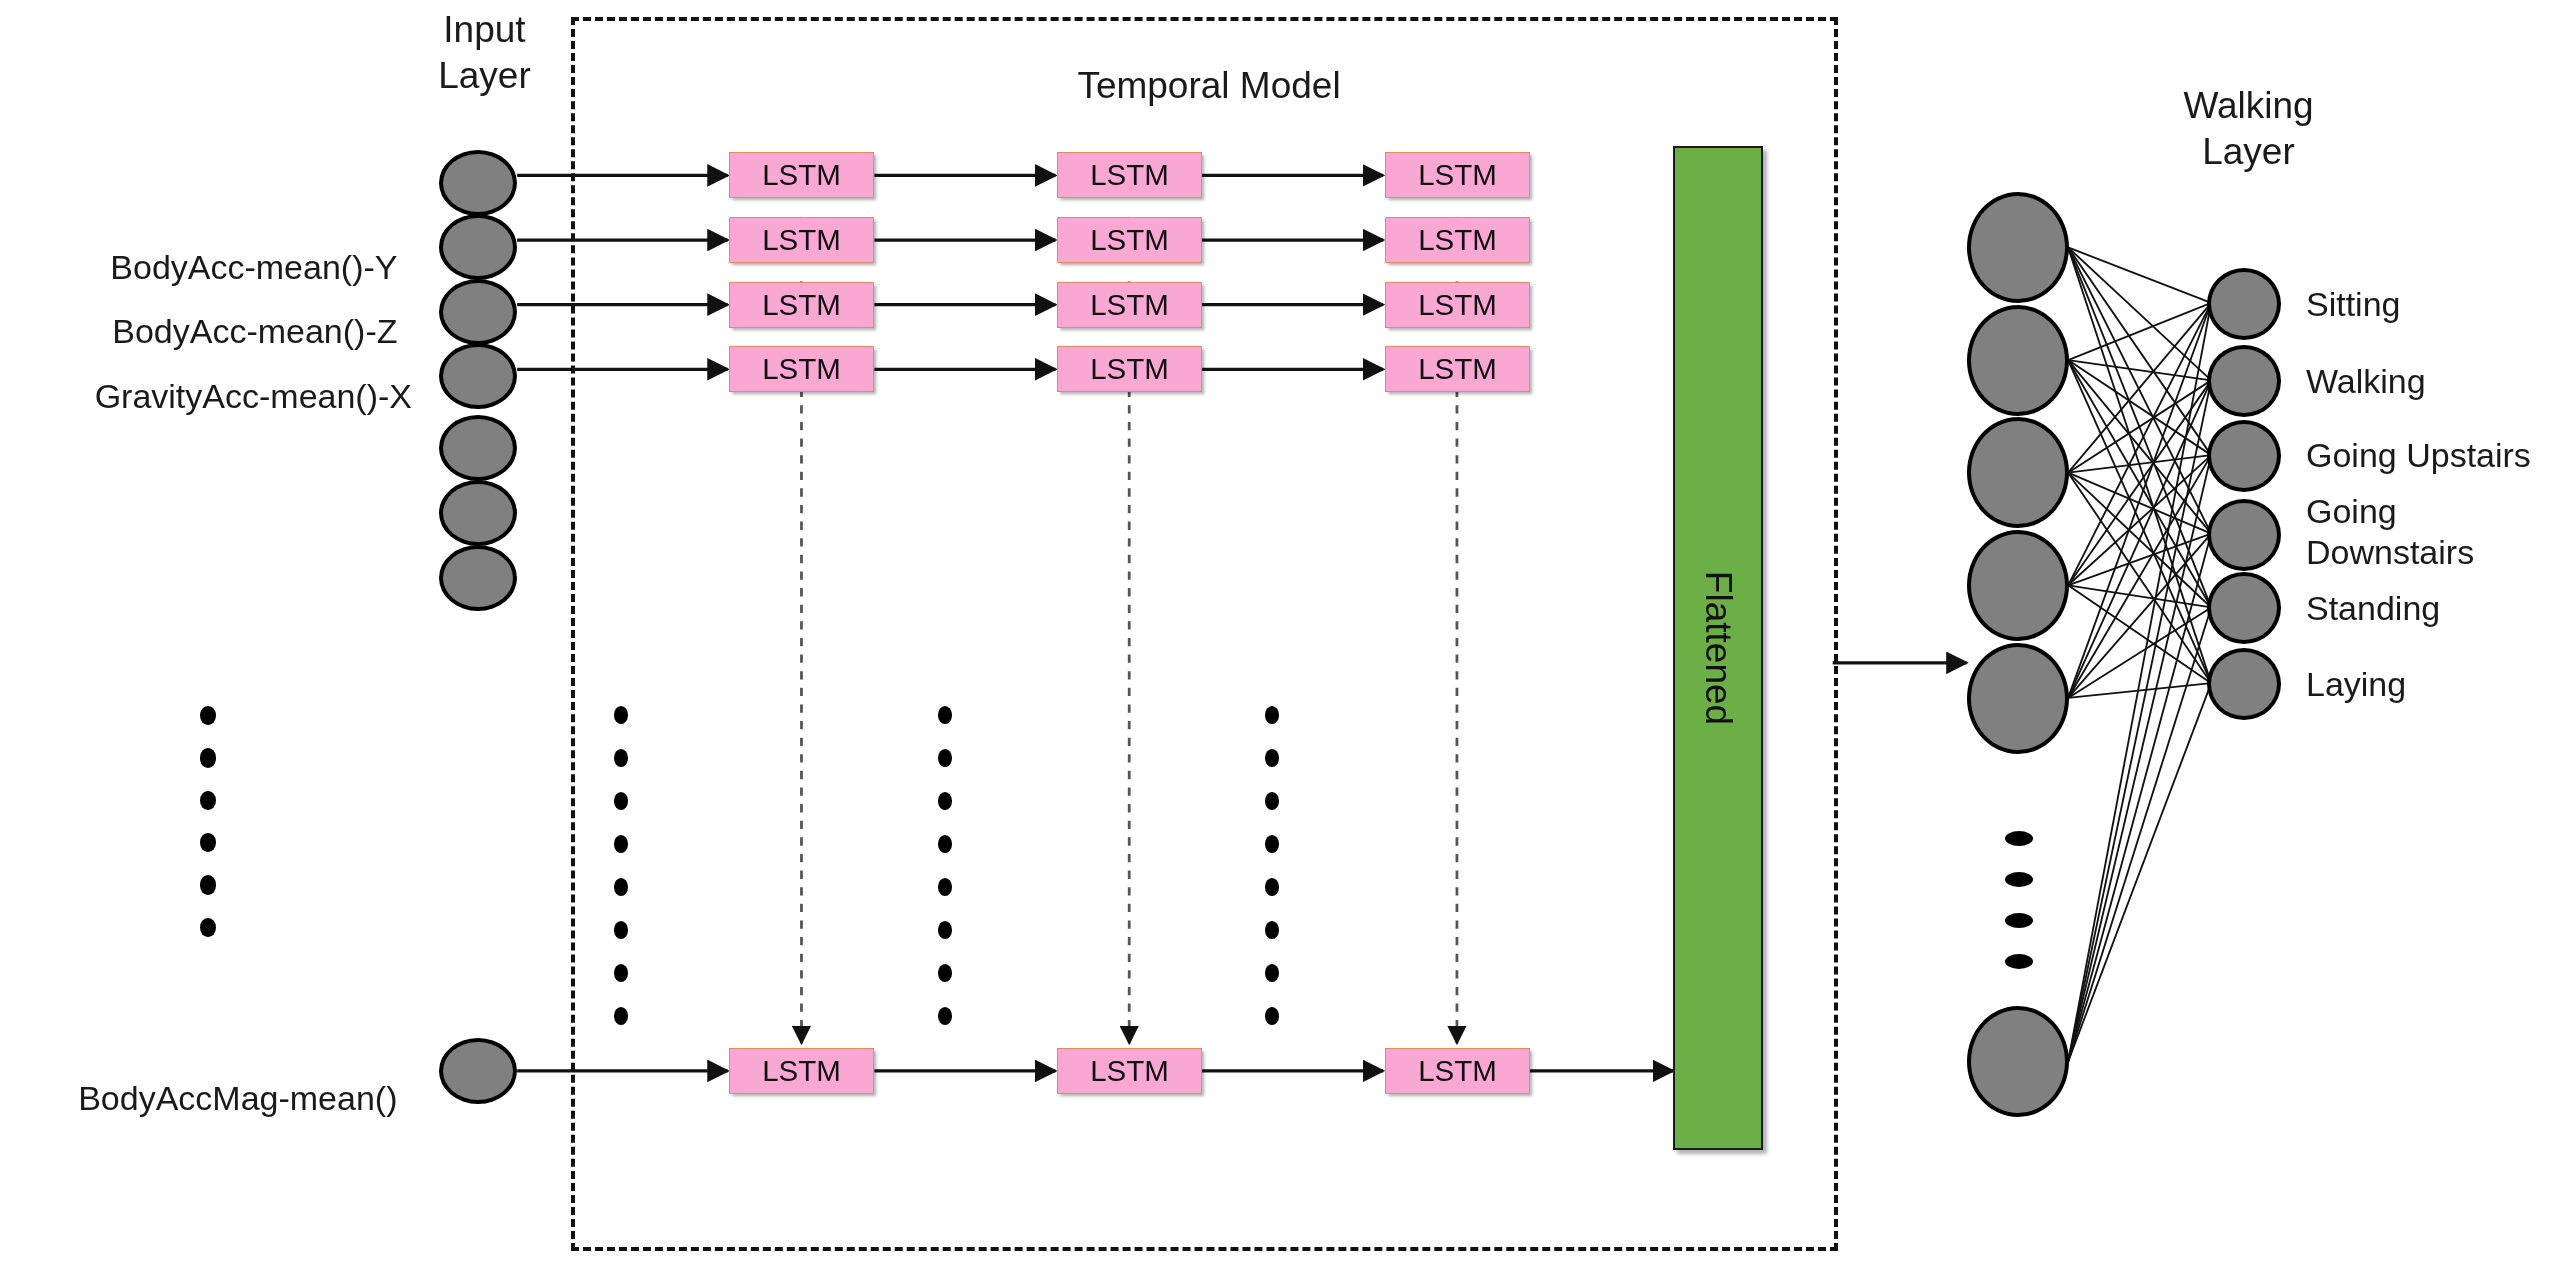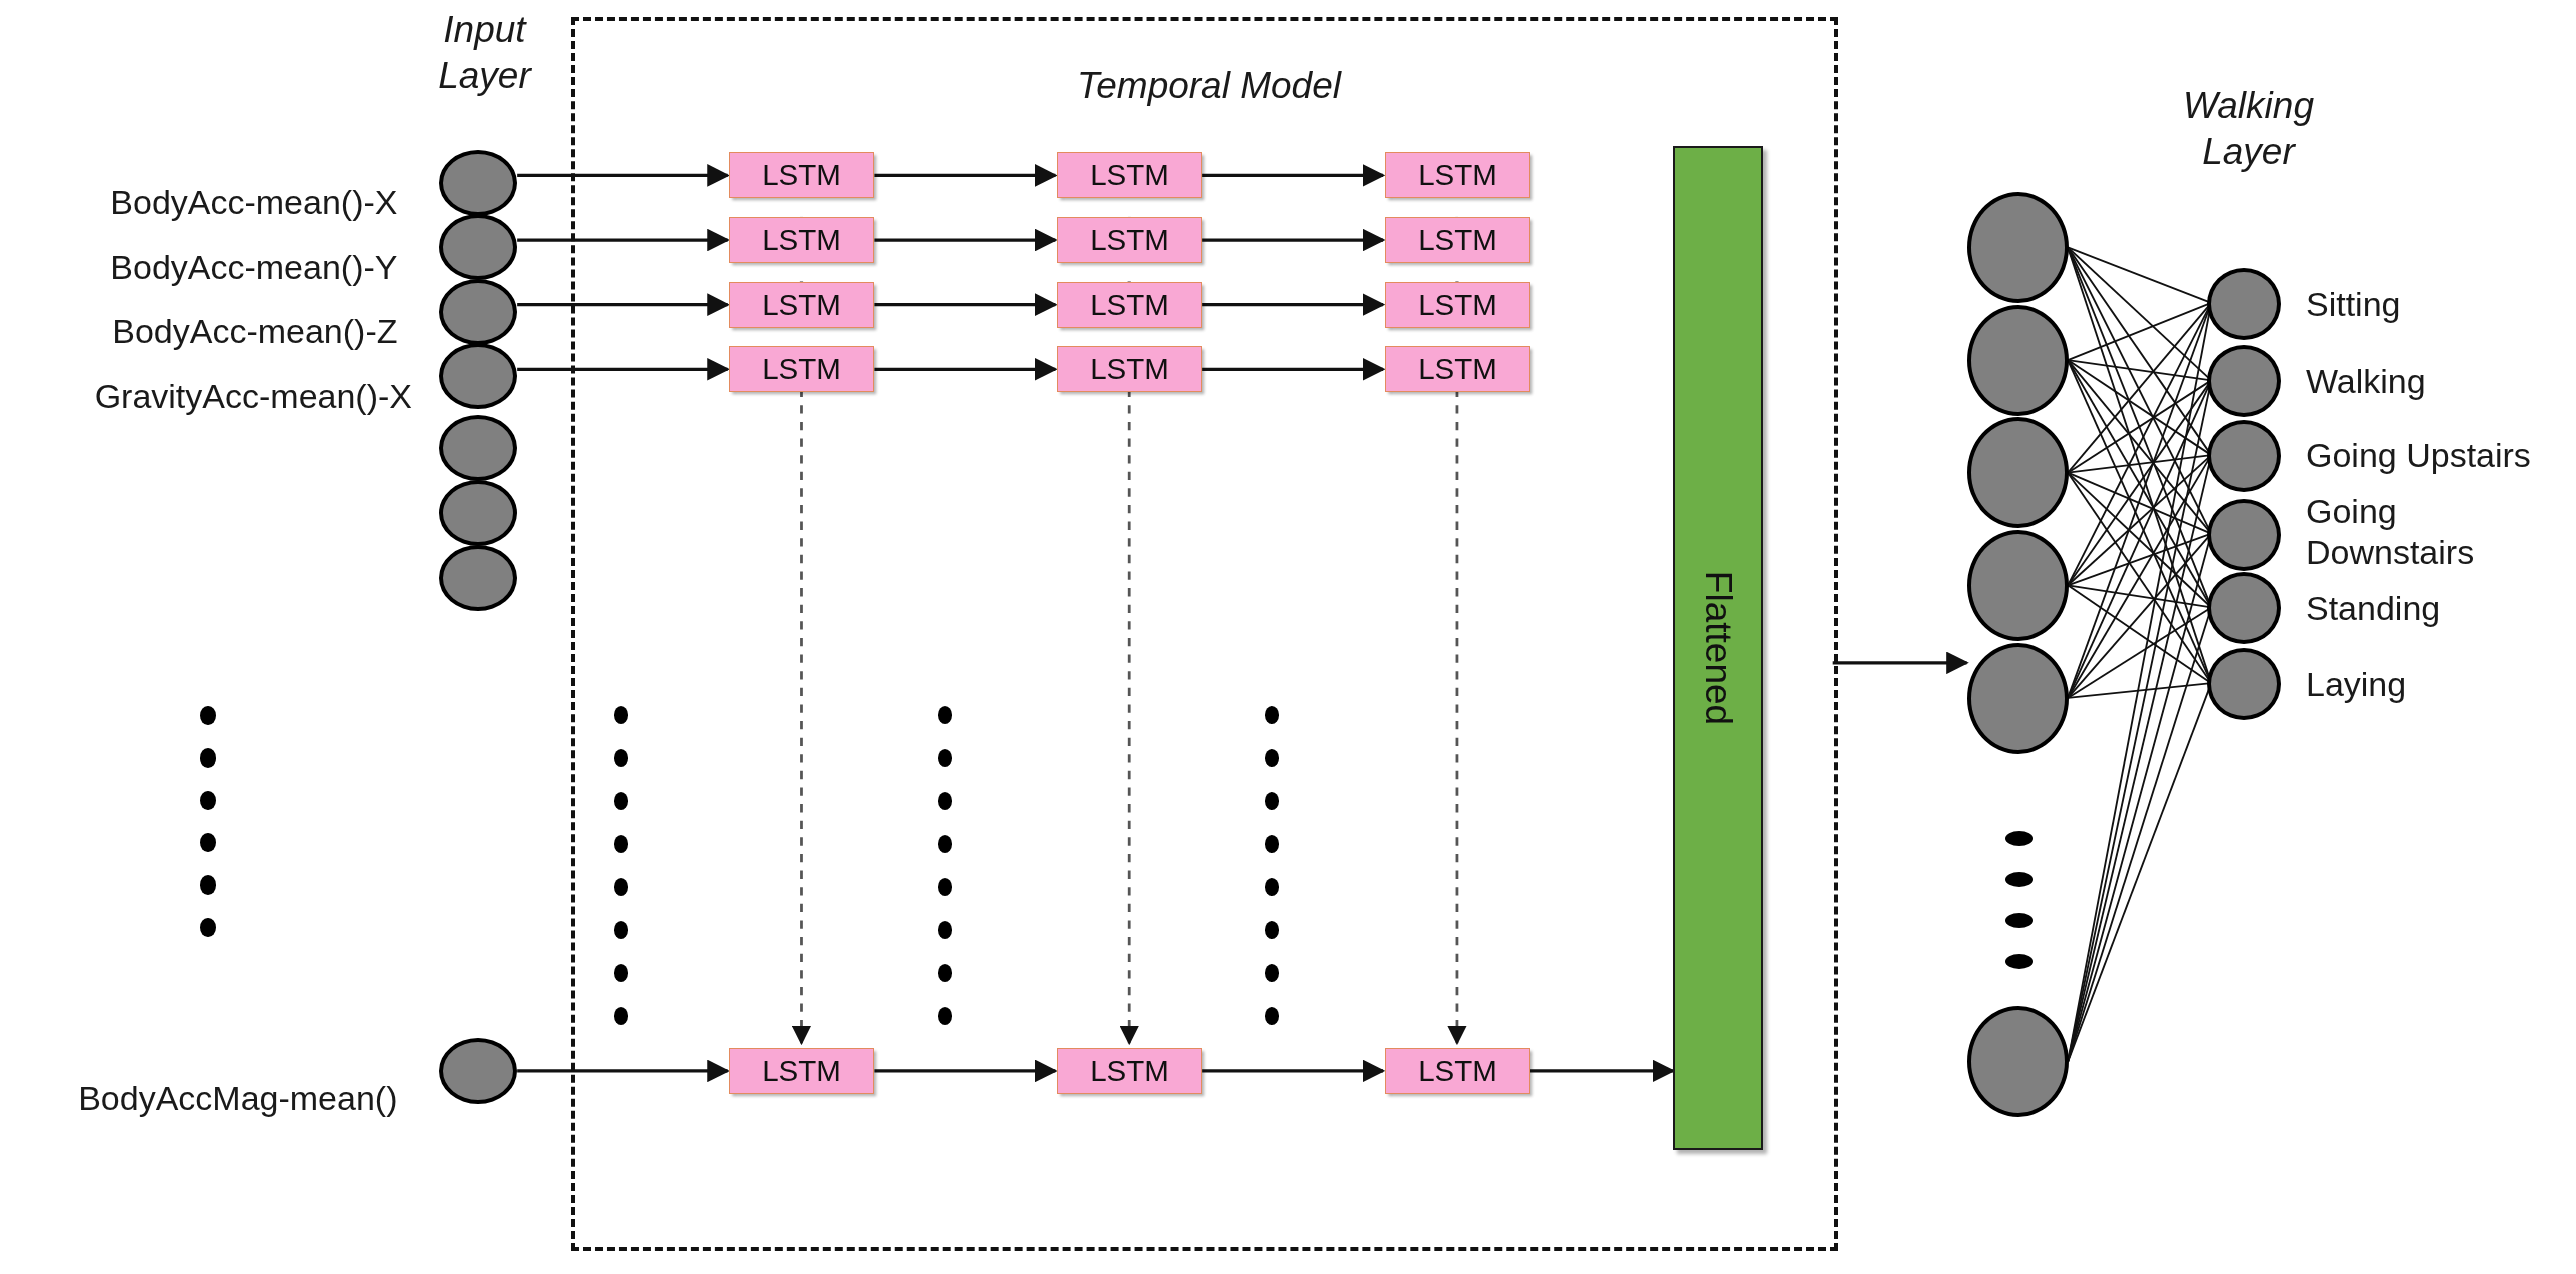--- a/index.html
+++ b/index.html
@@ -31,21 +31,20 @@
     white-space: nowrap;
   }
   .lbl-left { text-align: right; }
   .title {
     position: absolute;
     font-size: 37px;
     line-height: 46px;
     text-align: center;
     color: #1a1a1a;
     white-space: pre-line;
-    font-style: italic;
   }
   .node {
     position: absolute;
     background: #808080;
     border: 4.6px solid #000000;
     border-radius: 50%;
     box-sizing: border-box;
   }
   .lstm {
     position: absolute;
@@ -203,21 +202,20 @@
   <div class="tmbox" style="left:571px; top:16.6px; width:1267px; height:1234px;"></div>
 
   <div class="title" style="left:397px; top:7.4px; width:175px;">Input
 Layer</div>
 
   <div class="title" style="left:886px; top:63px; width:646px;">Temporal Model</div>
 
   <div class="title" style="left:2133px; top:83px; width:231px;">Walking
 Layer</div>
 
-  <div class="lbl lbl-left" style="left:18.5px; top:181px; width:379px;">BodyAcc-mean()-X</div>
   <div class="lbl lbl-left" style="left:18.5px; top:246px; width:379px;">BodyAcc-mean()-Y</div>
   <div class="lbl lbl-left" style="left:18.5px; top:310px; width:379px;">BodyAcc-mean()-Z</div>
   <div class="lbl lbl-left" style="left:33px; top:375px; width:379px;">GravityAcc-mean()-X</div>
   <div class="lbl lbl-left" style="left:18.5px; top:1077px; width:379px;">BodyAccMag-mean()</div>
 
   <div class="dotcol" style="left:196px; top:706px; width:24px; height:231px;">
     <div class="dot"></div>
     <div class="dot"></div>
     <div class="dot"></div>
     <div class="dot"></div>

